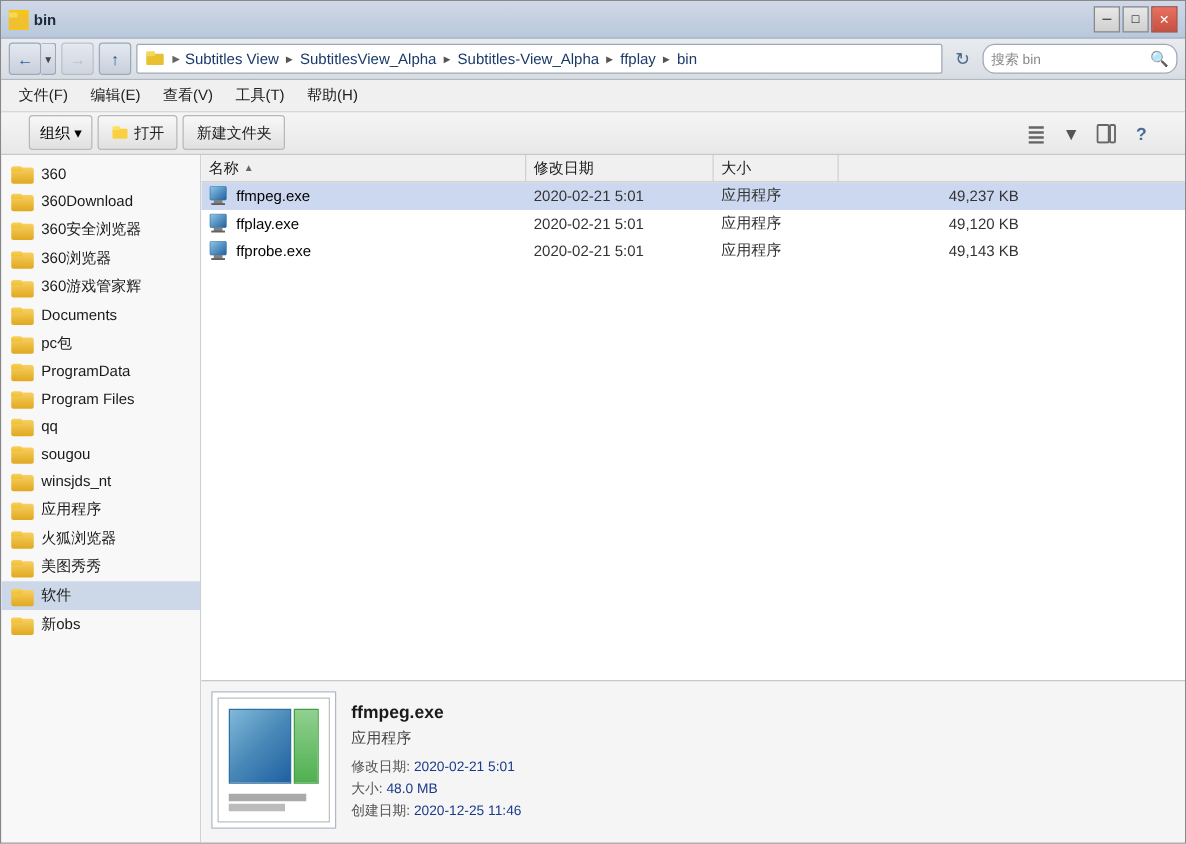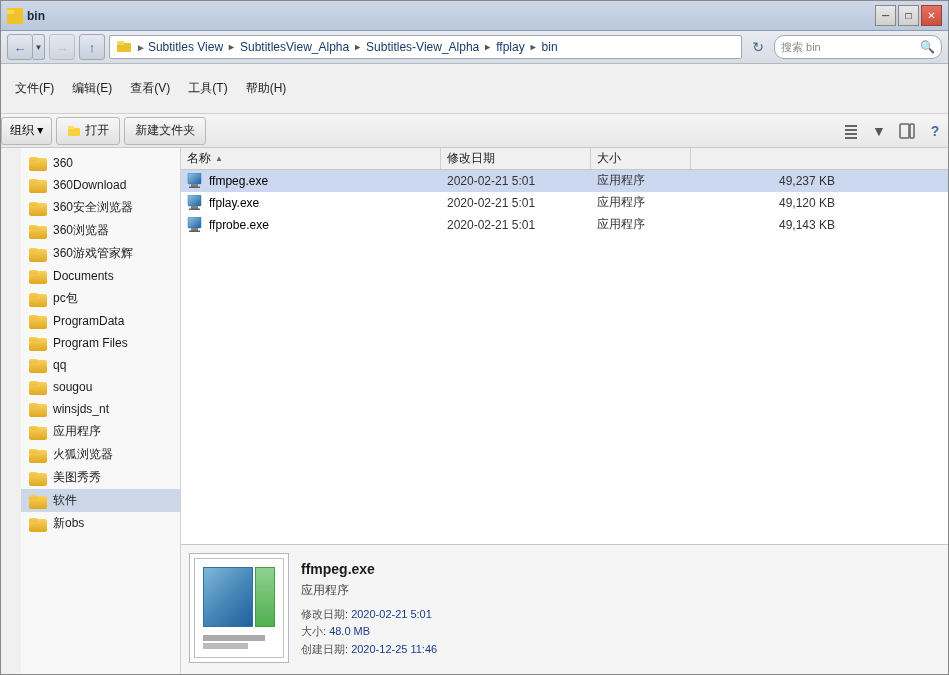--- a/index.html
+++ b/index.html
@@ -162,61 +162,60 @@
     }
 
     .search-box {
       display: flex;
       align-items: center;
       height: 24px;
       background: white;
       border: 1px solid #a0a8b8;
       border-radius: 10px;
       padding: 0 6px;
-      width: 168px;
+      width: 156px;
       gap: 4px;
     }
 
     .search-placeholder {
       color: #888;
       font-size: 11px;
       flex: 1;
     }
 
     .search-icon-btn {
       color: #4a6a9a;
       font-size: 12px;
       cursor: pointer;
     }
 
     
     .menu-bar {
       background: #f0f0f0;
       border-bottom: 1px solid #d0d0d0;
-      padding: 14px 6px;
+      padding: 2px 6px;
       display: flex;
       align-items: center;
       gap: 2px;
     }
 
     .menu-item {
       padding: 2px 8px;
       cursor: pointer;
       font-size: 12px;
       color: #222;
       border-radius: 2px;
     }
 
     
     .toolbar {
       background: linear-gradient(to bottom, #f5f5f5, #e8e8e8);
       border-bottom: 1px solid #c8c8c8;
-      padding: 2px 0;
-      display: flex;
-      align-items: center;
+      padding: 2px 22px;
+      display: flex;
       gap: 4px;
       height: 34px;
     }
 
     .toolbar-btn {
       height: 28px;
       padding: 0 10px;
       background: linear-gradient(to bottom, #f8f8f8, #e0e0e0);
       border: 1px solid #b8b8b8;
       border-radius: 3px;
@@ -260,21 +259,20 @@
       justify-content: center;
       font-size: 14px;
       color: #555;
     }
 
     
     .main-area {
       display: flex;
       flex: 1;
       overflow: hidden;
-      margin-left: 20px;
     }
 
     
     .sidebar {
       width: 160px;
       min-width: 160px;
       background: #f8f8f8;
       border-right: 1px solid #d0d0d0;
       overflow-y: auto;
       overflow-x: hidden;

